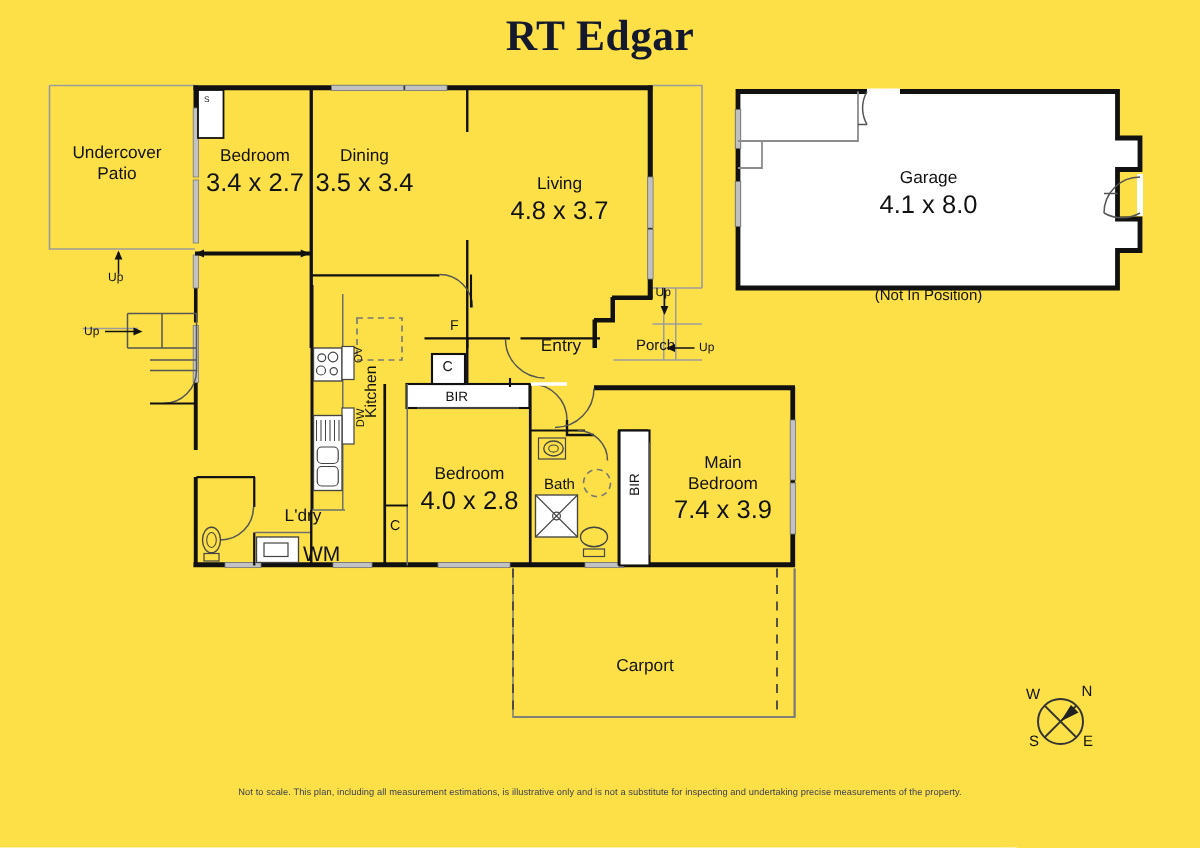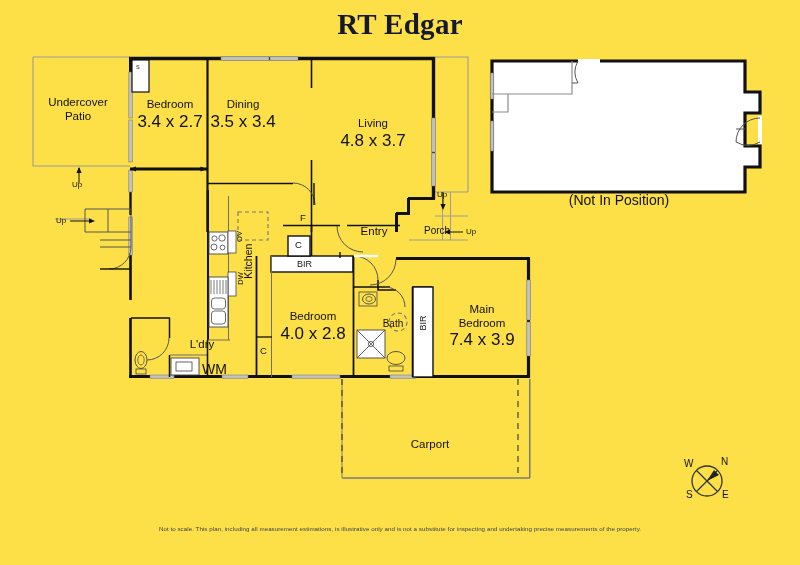--- a/index.html
+++ b/index.html
@@ -400,32 +400,36 @@
 
   <div class="rlabel" style="left:410px; top:225px; width:34px;">
     <span class="nm sm" style="font-size:10px;margin-left:14px;">Porch</span>
   </div>
 
   <div class="rlabel" style="left:272px; top:310px; width:82px;">
     <span class="nm">Bedroom</span>
     <span class="dim">4.0 x 2.8</span>
   </div>
 
-  <div class="rlabel" style="left:355px; top:318px; width:36px;margin-left:20px;">
+  <div class="rlabel" style="left:355px; top:318px; width:36px;">
     <span class="nm sm" style="font-size:10px;">Bath</span>
   </div>
 
   <div class="rlabel" style="left:436px; top:303px; width:92px;">
     <span class="nm">Main</span>
     <span class="nm">Bedroom</span>
     <span class="dim">7.4 x 3.9</span>
   </div>
 
-
-  <div class="note" style="left:492px; top:192px; width:254px; text-align:center; font-size:14px;">(Not In Position)</div>
+  <div class="rlabel" style="left:492px; top:113px; width:254px;">
+    <span class="nm">Garage</span>
+    <span class="dim">4.1 x 8.0</span>
+  </div>
+
+  <div class="note" style="left:492px; top:192px; width:254px; text-align:center; font-size:10px;">(Not In Position)</div>
 
   <div class="rlabel" style="left:342px; top:428px; width:176px;margin-top:10px;">
     <span class="nm">Carport</span>
   </div>
 
   <div class="rlabel" style="left:218px; top:255px; width:60px; transform: rotate(-90deg); transform-origin:center center;">
     <span class="nm" style="font-size:10.5px;">Kitchen</span>
   </div>
 
   <div class="note" style="left:136px; top:64px; font-size:5.5px;">S</div>

